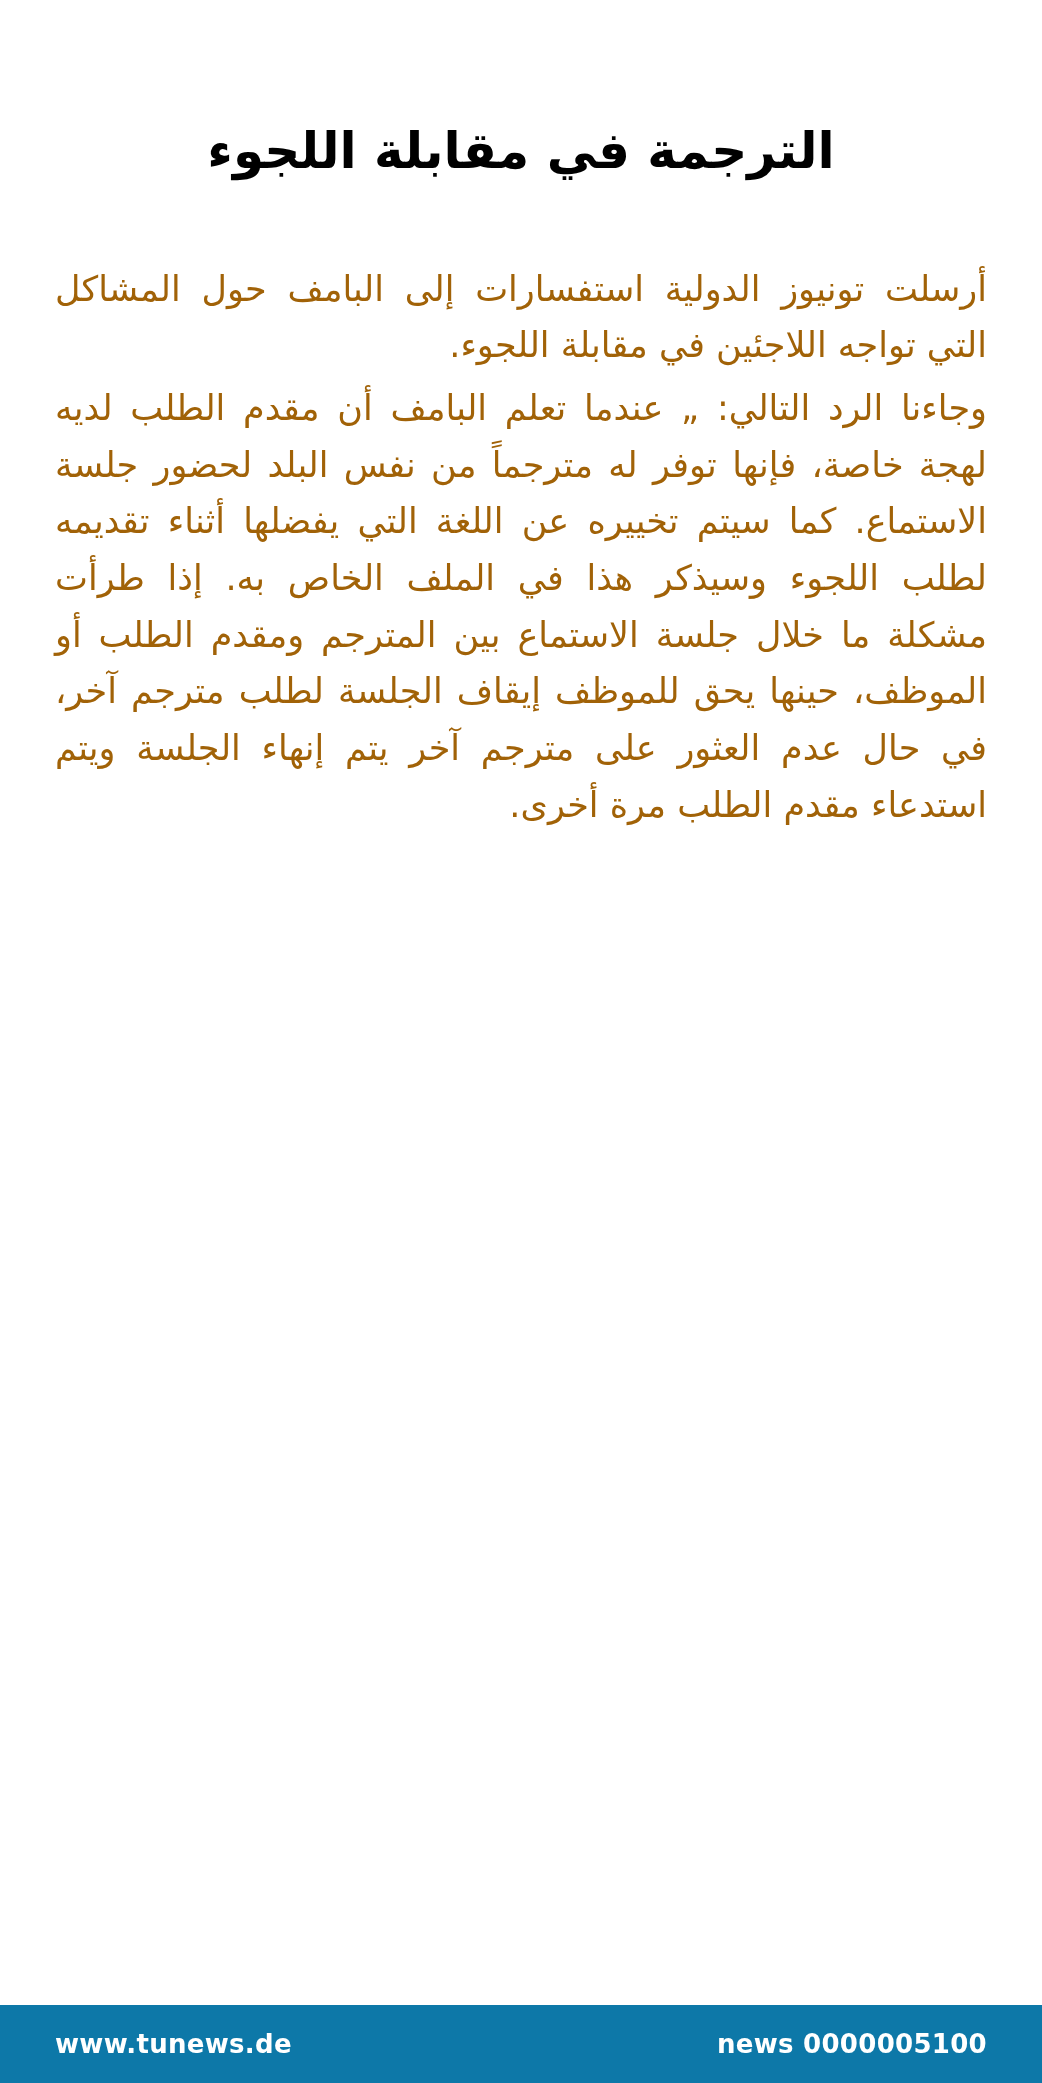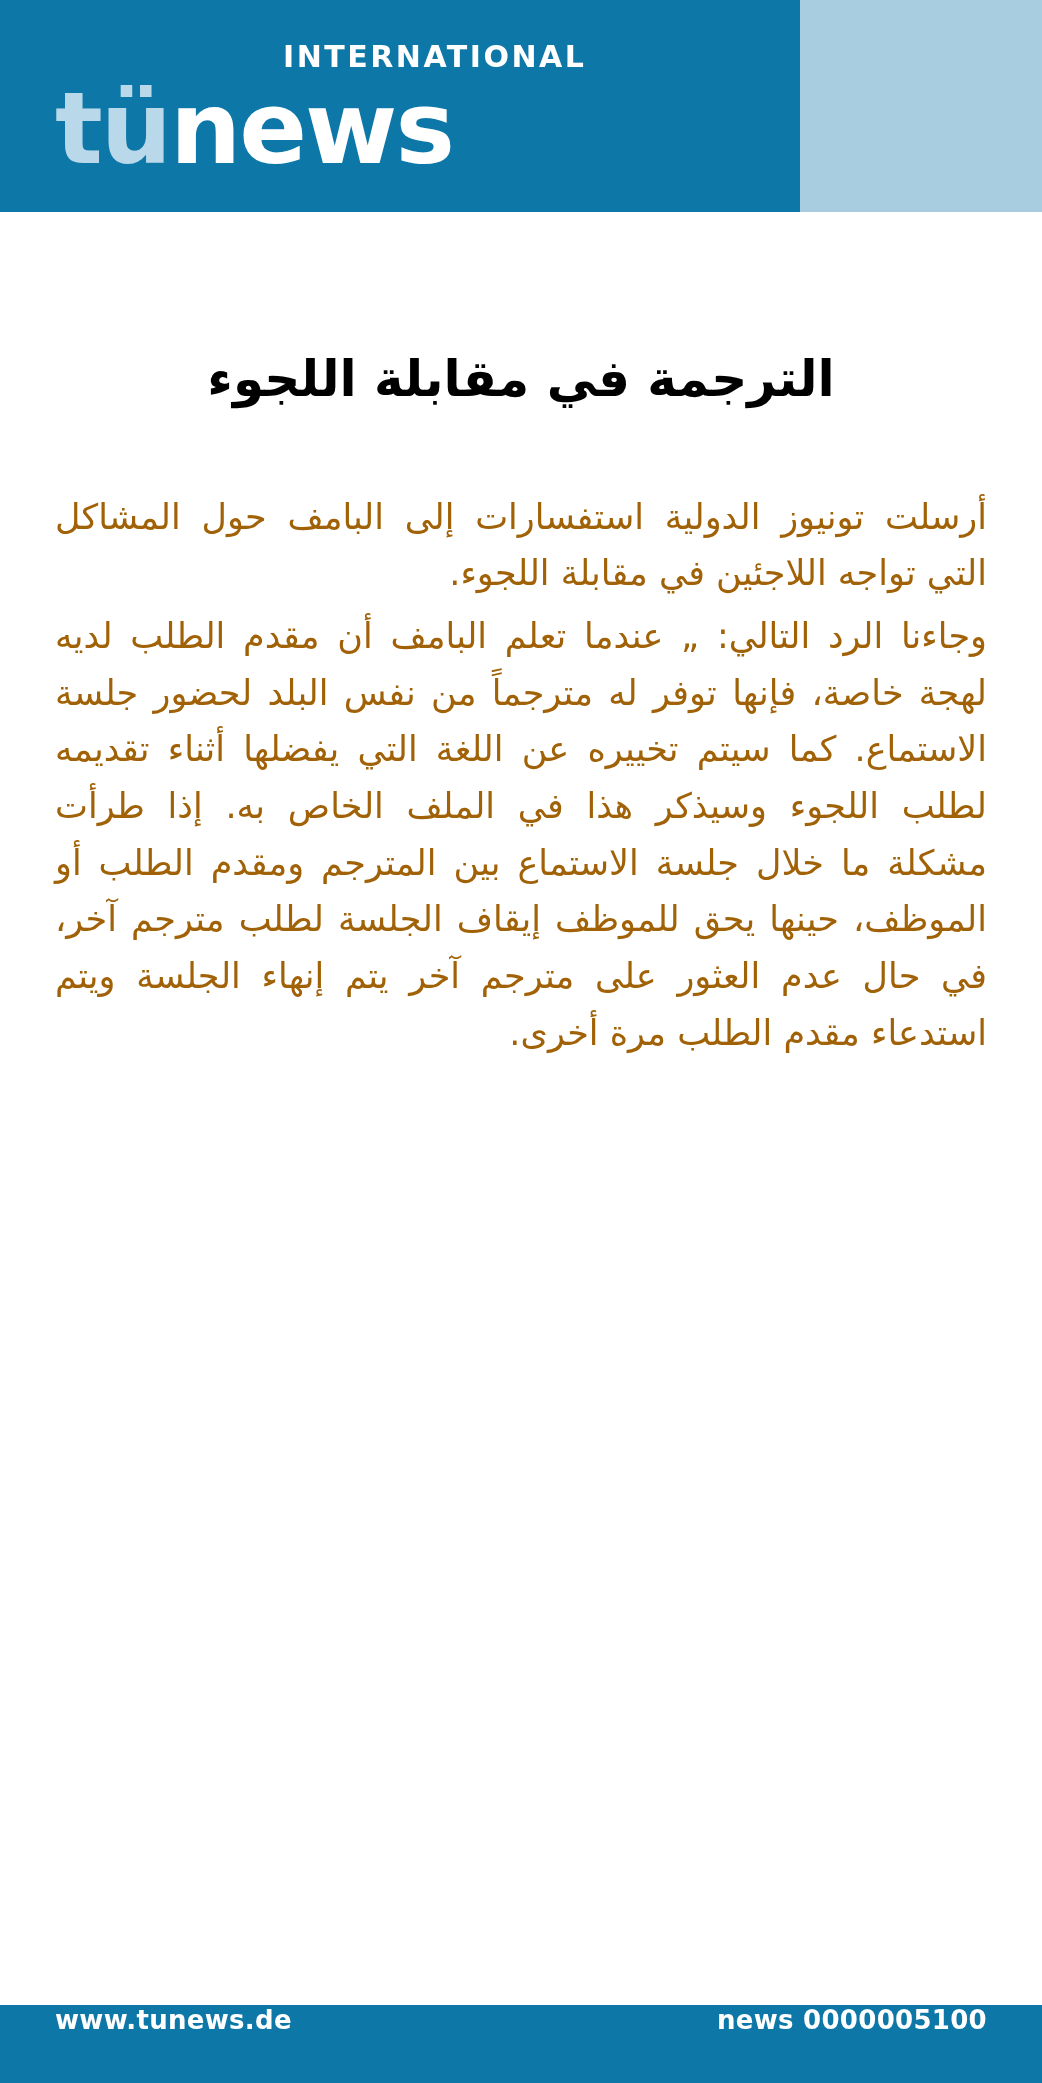--- a/index.html
+++ b/index.html
@@ -75,21 +75,21 @@
   }
 
   
   .content {
     flex: 1 1 auto;
     padding: 0 55px;
     box-sizing: border-box;
     direction: rtl;
   }
   .title {
-    margin: 16px;
+    margin: 0;
     padding-top: 120px;
     font-family: "DejaVu Sans", "Liberation Sans", sans-serif;
     font-size: 50px;
     font-weight: bold;
     color: #000000;
     text-align: center;
     line-height: 1.25;
   }
   .body-text {
     margin-top: 78px;
@@ -107,20 +107,21 @@
     margin-top: 6px;
   }
 
   
   .footer {
     flex: 0 0 auto;
     height: 78px;
     background: #0d78a8;
     color: #ffffff;
     display: flex;
+    align-items: center;
     justify-content: space-between;
     padding: 0 55px;
     box-sizing: border-box;
     direction: ltr;
   }
   .footer-left {
     font-family: "DejaVu Sans", "Liberation Sans", sans-serif;
     font-size: 26px;
     font-weight: bold;
     letter-spacing: 0.3px;
@@ -130,28 +131,20 @@
     font-size: 26px;
     font-weight: bold;
     letter-spacing: 0.3px;
   }
 </style>
 </head>
 <body>
 
 <div class="page">
 
-  <div class="header">
-    <div class="header-block">
-      <div class="logo-wrap">
-        <div class="logo-international">INTERNATIONAL</div>
-        <div class="logo-main"><span class="logo-tue">tü</span><span class="logo-news">news</span></div>
-      </div>
-    </div>
-  </div>
 
   <div class="content">
     <h1 class="title">الترجمة في مقابلة اللجوء</h1>
     <div class="body-text">
       <p>أرسلت تونيوز الدولية استفسارات إلى البامف حول المشاكل التي تواجه اللاجئين في مقابلة اللجوء.</p>
       <p>وجاءنا الرد التالي: „ عندما تعلم البامف أن مقدم الطلب لديه لهجة خاصة، فإنها توفر له مترجماً من نفس البلد لحضور جلسة الاستماع. كما سيتم تخييره عن اللغة التي يفضلها أثناء تقديمه لطلب اللجوء وسيذكر هذا في الملف الخاص به. إذا طرأت مشكلة ما خلال جلسة الاستماع بين المترجم ومقدم الطلب أو الموظف، حينها يحق للموظف إيقاف الجلسة لطلب مترجم آخر، في حال عدم العثور على مترجم آخر يتم إنهاء الجلسة ويتم استدعاء مقدم الطلب مرة أخرى.</p>
     </div>
   </div>
 
   <div class="footer">

